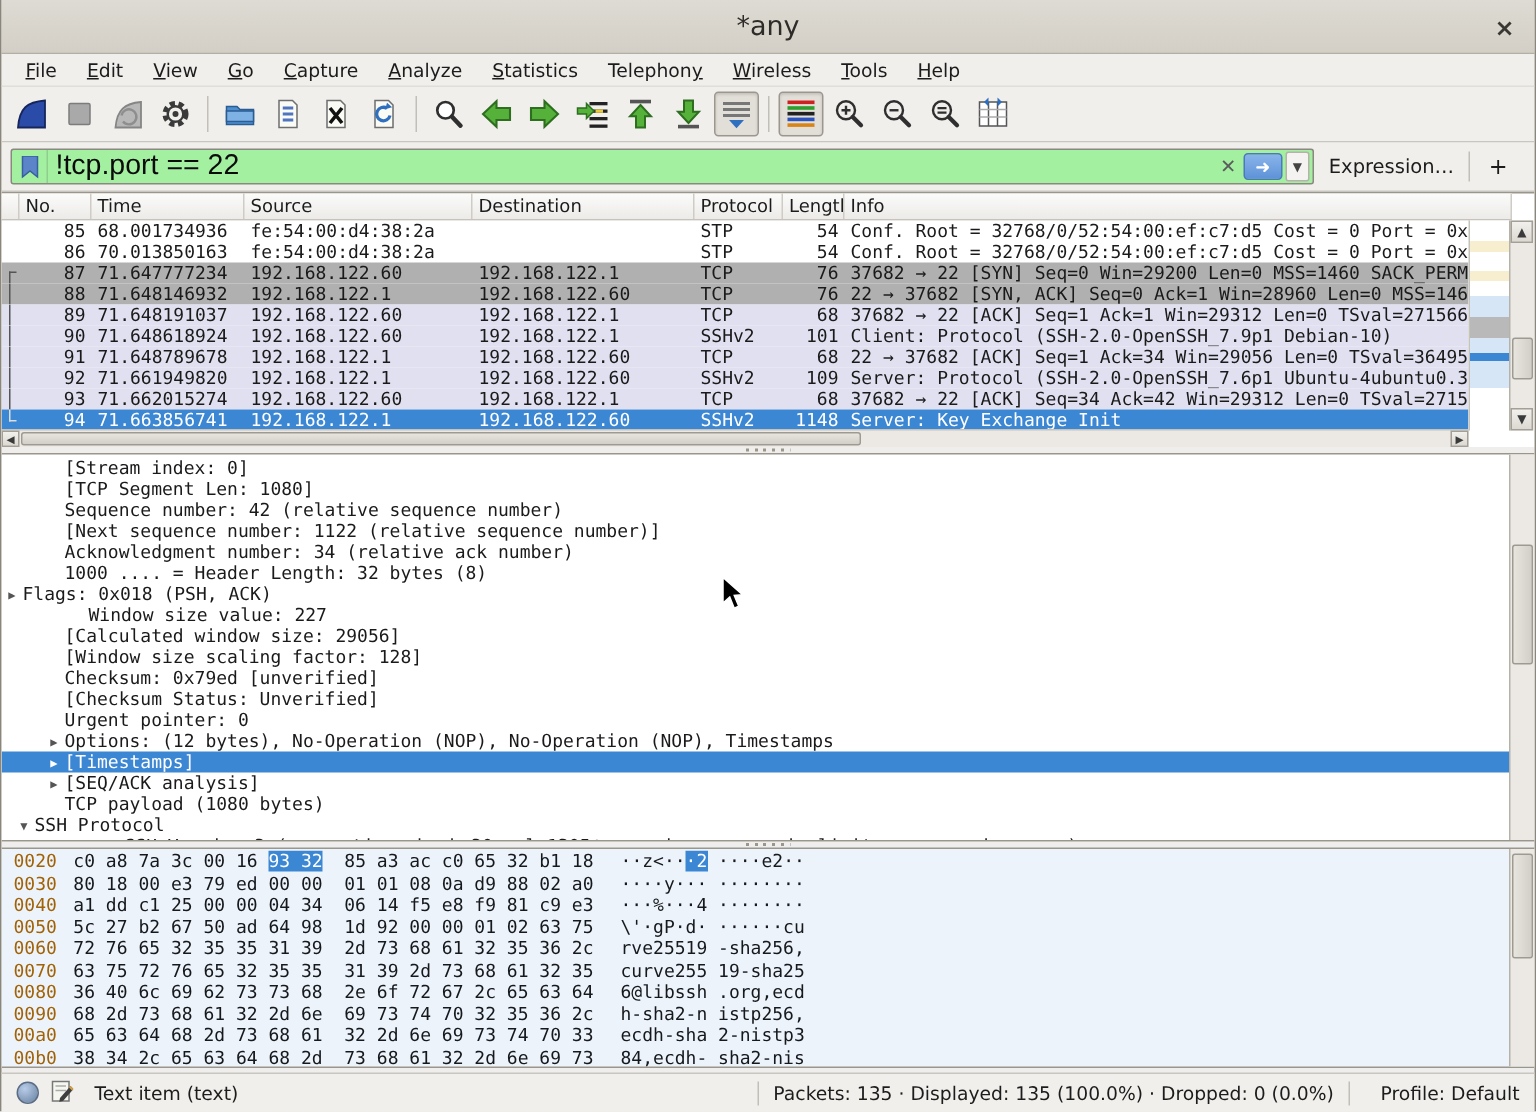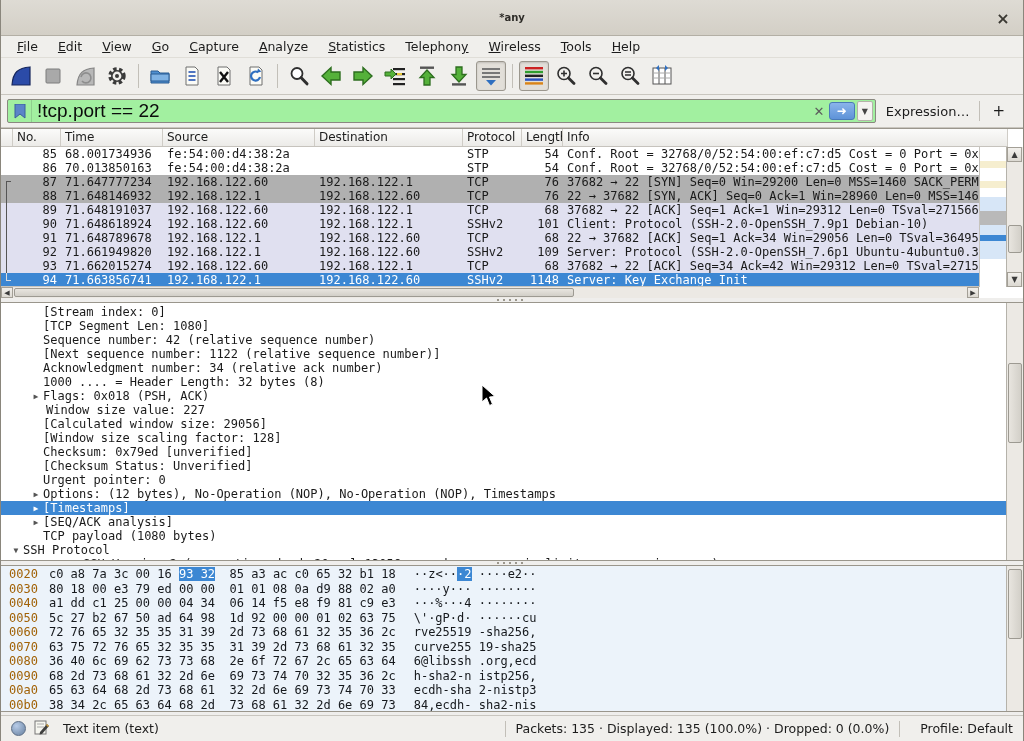--- a/index.html
+++ b/index.html
@@ -2,21 +2,21 @@
 <html><head>
 <meta charset="utf-8">
 <style>
   * { box-sizing: border-box; margin: 0; padding: 0; }
   html,body { width:1024px; height:741px; }
   body { font-family:"DejaVu Sans","Liberation Sans",sans-serif; font-size:12px; color:#1a1a1a; background:#efeeec; }
   .win { position:relative; width:1024px; height:741px; background:#efeeec; overflow:hidden; border-left:1px solid #8a867c; border-right:1px solid #8a867c; }
 
   
   .titlebar { height:36px; background:linear-gradient(#dedbd4,#d3cfc6); border-bottom:1px solid #b3afa5; display:flex; align-items:center; justify-content:center; position:relative; }
-  .title-label { font-weight:bold; font-size:10px; color:#2e2c28; }
+  .title-label { font-weight:normal; font-size:18px; color:#2e2c28; }
   .close-btn { position:absolute; right:10px; top:8px; width:20px; height:20px; display:flex; align-items:center; justify-content:center; font-size:16px; font-weight:bold; color:#3a3832; cursor:default; }
 
   
   .menubar { height:22px; background:#f0efec; display:flex; align-items:center; padding-left:6px; border-bottom:1px solid #e0ded8; }
   .menu-item { padding:2px 10px; font-size:12.5px; color:#1c1c1c; }
   .menu-item u { text-decoration:underline; }
 
   
   .toolbar { height:37px; background:#f0efec; display:flex; align-items:center; padding-left:4px; border-bottom:1px solid #c9c6bf; }
   .tbtn { width:30px; height:30px; margin:0 1px; display:flex; align-items:center; justify-content:center; border:1px solid transparent; border-radius:3px; }
@@ -445,22 +445,22 @@
     </div>
 
   <div class="details-wrap">
     <div class="details" id="details">
         <div class="dline" style="padding-left: 28px;"><span class="arr"></span><span>[Stream index: 0]</span></div>
         <div class="dline" style="padding-left: 28px;"><span class="arr"></span><span>[TCP Segment Len: 1080]</span></div>
         <div class="dline" style="padding-left: 28px;"><span class="arr"></span><span>Sequence number: 42    (relative sequence number)</span></div>
         <div class="dline" style="padding-left: 28px;"><span class="arr"></span><span>[Next sequence number: 1122    (relative sequence number)]</span></div>
         <div class="dline" style="padding-left: 28px;"><span class="arr"></span><span>Acknowledgment number: 34    (relative ack number)</span></div>
         <div class="dline" style="padding-left: 28px;"><span class="arr"></span><span>1000 .... = Header Length: 32 bytes (8)</span></div>
-        <div class="dline" style="padding-left: 28px;"><span class="arr">▶</span><span>Flags: 0x018 (PSH, ACK)</span></div>
-        <div class="dline" style="padding-left: 31px;"><span class="arr"></span><span>Window size value: 227</span></div>
+        <div class="dline" style=""><span class="arr">▶</span><span>Flags: 0x018 (PSH, ACK)</span></div>
+        <div class="dline" style="padding-left: 44px;"><span class="arr"></span><span>Window size value: 227</span></div>
         <div class="dline" style="padding-left: 28px;"><span class="arr"></span><span>[Calculated window size: 29056]</span></div>
         <div class="dline" style="padding-left: 28px;"><span class="arr"></span><span>[Window size scaling factor: 128]</span></div>
         <div class="dline" style="padding-left: 28px;"><span class="arr"></span><span>Checksum: 0x79ed [unverified]</span></div>
         <div class="dline" style="padding-left: 28px;"><span class="arr"></span><span>[Checksum Status: Unverified]</span></div>
         <div class="dline" style="padding-left: 28px;"><span class="arr"></span><span>Urgent pointer: 0</span></div>
         <div class="dline" style="padding-left: 28px;"><span class="arr">▶</span><span>Options: (12 bytes), No-Operation (NOP), No-Operation (NOP), Timestamps</span></div>
         <div class="dline sel" style="padding-left: 28px;"><span class="arr">▶</span><span>[Timestamps]</span></div>
         <div class="dline" style="padding-left: 28px;"><span class="arr">▶</span><span>[SEQ/ACK analysis]</span></div>
         <div class="dline" style="padding-left: 28px;"><span class="arr"></span><span>TCP payload (1080 bytes)</span></div>
         <div class="dline" style="padding-left: 8px;"><span class="arr">▼</span><span>SSH Protocol</span></div>

